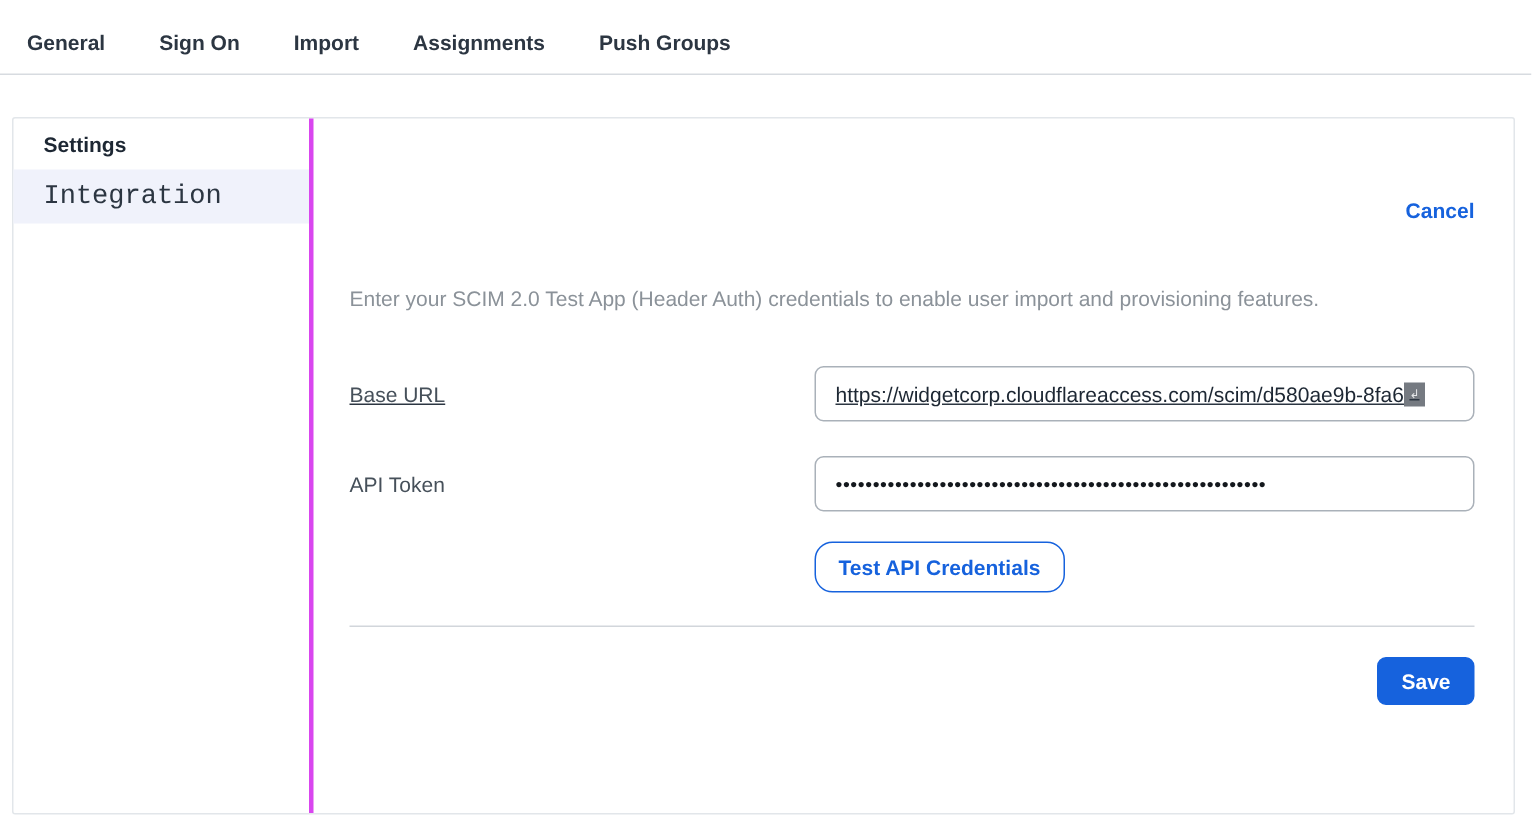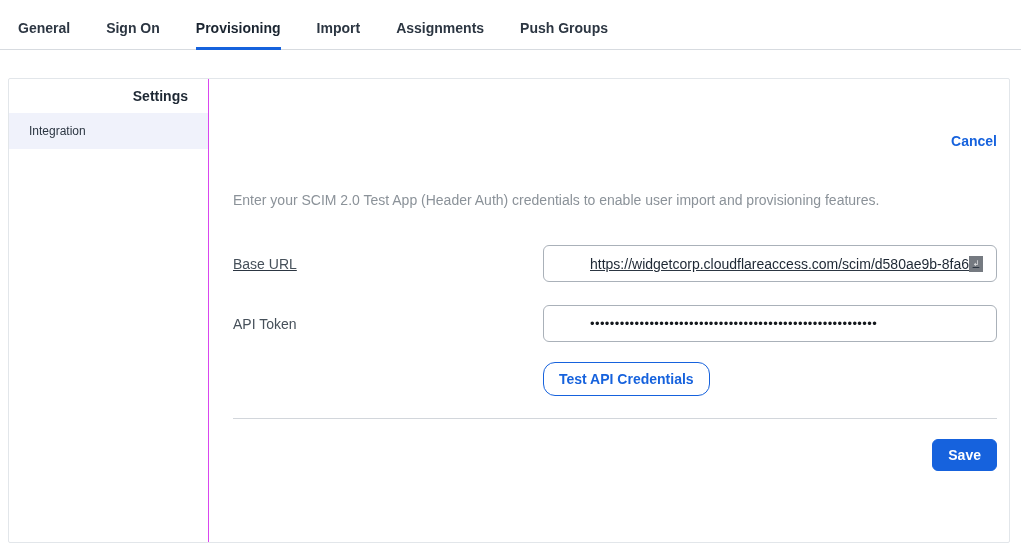--- a/index.html
+++ b/index.html
@@ -44,38 +44,38 @@
     top: 78px; height: 465px;
     border: 1px solid #e2e6ea;
     border-radius: 2px;
     display: flex;
     background: #ffffff;
   }
 
   
   .side {
     width: 200px;
-    border-right: 1px solid #d946ef;
+    border-right: 3px solid #d946ef;
     flex: 0 0 200px;
-    text-align: right;
   }
   .side-heading {
     padding: 9px 20px 9px;
     font-size: 14px;
     font-weight: 700;
     color: #1d2733;
   }
   .side-item {
     height: 34px;
     display: flex;
     align-items: center;
     padding: 18px 20px;
-    font-size: 12px;
+    font-size: 18px;
     color: #2c3642;
     cursor: pointer;
+    font-family: Liberation Mono, monospace;
   }
   .side-item.active { background: #f0f2fb; }
 
   
   .main {
     flex: 1;
     padding: 0 26px 0 24px;
     display: flex;
     flex-direction: column;
   }
@@ -141,21 +141,20 @@
     align-items: center;
     padding: 0 13px;
     font-size: 14px;
     color: #1d2733;
     white-space: nowrap;
     overflow: hidden;
     cursor: text;
   }
   .input .value {
     white-space: nowrap;
-    margin-left: 33px;
   }
   .overflow-chip {
     display: inline-block;
     width: 14px; height: 16px;
     margin-left: 0px;
     background: #757a81;
     color: #e4e6e8;
     font-size: 8px;
     line-height: 16px;
     text-align: center;
@@ -199,21 +198,20 @@
     font-family: Liberation Sans, sans-serif;
     cursor: pointer;
   }
 </style>
 </head>
 <body>
 
 <div class="tabbar">
   <div class="tab">General</div>
   <div class="tab">Sign On</div>
-  <div class="tab active">Provisioning</div>
   <div class="tab">Import</div>
   <div class="tab">Assignments</div>
   <div class="tab">Push Groups</div>
 </div>
 
 <div class="panel">
 
   <div class="side">
     <div class="side-heading">Settings</div>
     <div class="side-item active">Integration</div>

